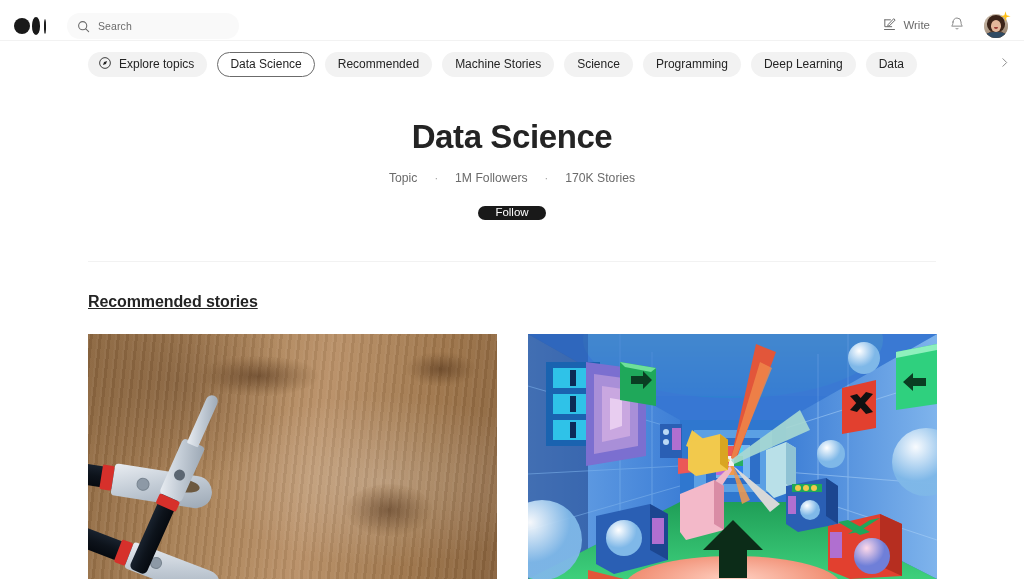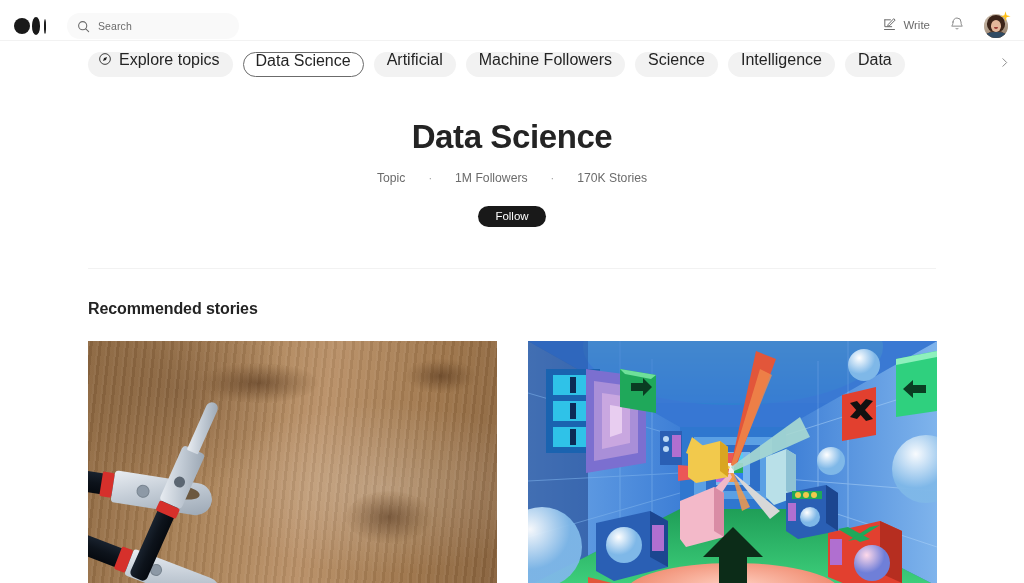--- a/index.html
+++ b/index.html
@@ -164,22 +164,23 @@
     display: flex;
     align-items: center;
     gap: 10px;
     white-space: nowrap;
   }
   .chip {
     height: 25px;
     border-radius: 20px;
     background: #f2f2f2;
     color: #242424;
-    font-size: 16px;
+    font-size: 12px;
     display: inline-flex;
+    align-items: center;
     padding: 0 13px;
     cursor: pointer;
     flex: 0 0 auto;
     line-height: 1;
   }
   .chip.explore {
     background: #f2f2f2;
     gap: 7px;
     padding-left: 10px;
   }
@@ -222,32 +223,32 @@
     letter-spacing: -0.4px;
     color: #242424;
     line-height: 1.15;
   }
   .hero-meta {
     margin-top: 16px;
     font-size: 12.2px;
     color: #6b6b6b;
     display: flex;
     align-items: center;
-    gap: 23px;
+    gap: 17px;
     line-height: 1;
   }
   .hero-meta .sep { color: #a0a0a0; font-size: 11px; }
   .follow-btn {
     margin-top: 22px;
     background: #191919;
     color: #ffffff;
     font-size: 11.5px;
     border: none;
     border-radius: 99px;
-    height: 21px;
+    height: 14px;
     padding: 0 17px;
     cursor: pointer;
     font-family: "Liberation Sans", sans-serif;
     line-height: 1;
   }
 
   
   .divider {
     width: 848px;
     height: 1px;
@@ -259,20 +260,21 @@
   .section {
     width: 848px;
     margin: 0 auto;
     padding-top: 31px;
   }
   .section-title {
     font-size: 16px;
     font-weight: 700;
     color: #242424;
     letter-spacing: -0.1px;
+    text-decoration: underline;
   }
 
   .cards {
     display: flex;
     gap: 31px;
     margin-top: 23px;
   }
   .card {
     width: 409px;
     flex: 0 0 auto;
@@ -399,30 +401,33 @@
             <path d="M15.6 8.4 13.6 13.6 8.4 15.6 10.4 10.4z" fill="#242424" stroke="none"></path>
           </svg>
         </span>
         <span>Explore topics</span>
       </div>
 
       <div class="chip active">
         <span>Data Science</span>
       </div>
       <div class="chip">
-        <span>Artificial</span>
+        <span>Recommended</span>
       </div>
       <div class="chip">
-        <span>Machine Followers</span>
+        <span>Machine Stories</span>
       </div>
       <div class="chip">
         <span>Science</span>
       </div>
       <div class="chip">
-        <span>Intelligence</span>
+        <span>Programming</span>
+      </div>
+      <div class="chip">
+        <span>Deep Learning</span>
       </div>
       <div class="chip">
         <span>Data</span>
       </div>
 
     </div>
 
     <div class="chipbar-fade"></div>
 
     <div class="chip-next">

